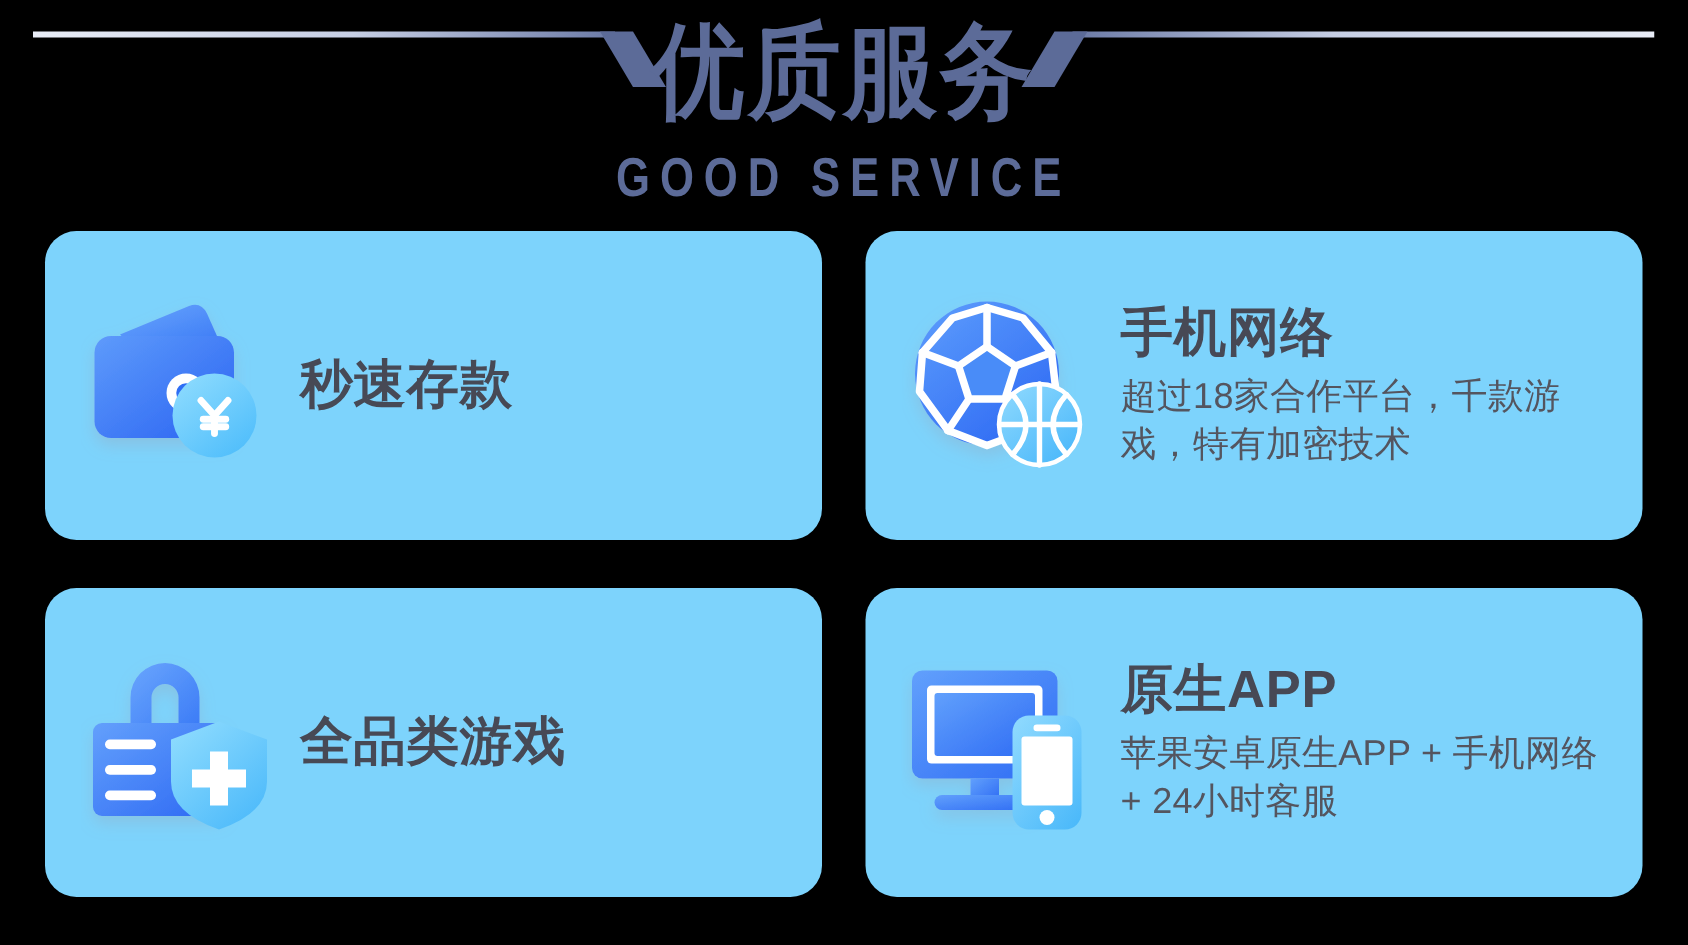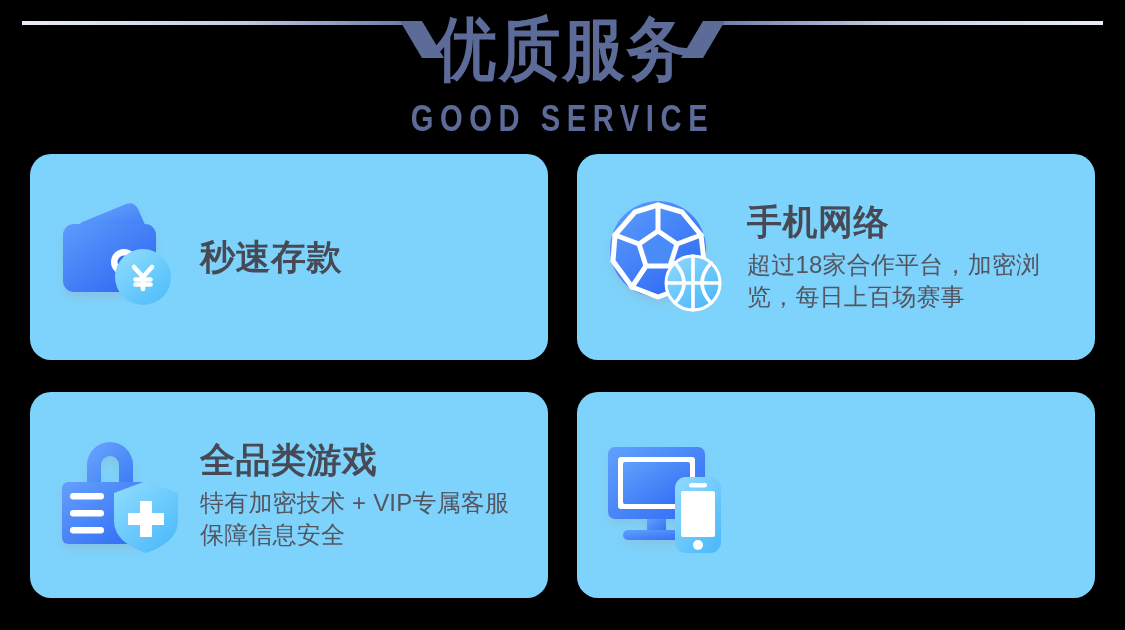--- a/index.html
+++ b/index.html
@@ -194,21 +194,21 @@
             <path d="M92 65 L92 119"></path>
             <path d="M66 92 L118 92"></path>
             <path d="M74 72 Q92 92 74 112"></path>
             <path d="M110 72 Q92 92 110 112"></path>
           </g>
           <circle cx="92" cy="92" r="27" fill="none" stroke="#ffffff" stroke-width="3"></circle>
         </svg>
       </div>
       <div class="card-text">
         <div class="card-title">手机网络</div>
-        <div class="card-sub two-line">超过18家合作平台，加密浏览，每日上百场赛事</div>
+        <div class="card-sub two-line">超过18家合作平台，千款游戏，特有加密技术</div>
       </div>
     </div>
 
     <div class="card">
       <div class="card-icon">
         <svg viewBox="0 0 132 132">
           <defs>
             <linearGradient id="l1" x1="0" y1="0" x2="1" y2="1">
               <stop offset="0" stop-color="#63a0fc"></stop>
                 <stop offset="1" stop-color="#2d68f3"></stop>
@@ -233,21 +233,20 @@
               <rect x="16" y="81" width="34" height="6.5" rx="3.2"></rect>
               <rect x="16" y="98" width="34" height="6.5" rx="3.2"></rect>
             </g>
           </g>
           <path d="M92 52 L124 64 V92 Q124 113 92 124 Q60 113 60 92 V64 Z" fill="url(#l3)"></path>
           <path d="M86 72 h12 v12 h12 v12 h-12 v12 h-12 v-12 h-12 v-12 h12 z" fill="#ffffff"></path>
         </svg>
       </div>
       <div class="card-text">
         <div class="card-title">全品类游戏</div>
-        <div class="card-sub two-line">特有加密技术 + VIP专属客服保障信息安全</div>
       </div>
     </div>
 
     <div class="card">
       <div class="card-icon">
         <svg viewBox="0 0 132 132">
           <defs>
             <linearGradient id="m1" x1="0" y1="0" x2="1" y2="1">
               <stop offset="0" stop-color="#61a0fc"></stop>
                 <stop offset="1" stop-color="#2f6cf4"></stop>
@@ -266,16 +265,20 @@
             <rect x="22" y="33" width="67" height="42" rx="2" fill="url(#m1)"></rect>
             <rect x="46" y="90" width="19" height="15" fill="url(#m1)"></rect>
             <rect x="22" y="101" width="67" height="10" rx="5" fill="url(#m1)"></rect>
           </g>
           <rect x="74" y="48" width="46" height="76" rx="11" fill="url(#m2)"></rect>
           <rect x="80" y="62" width="34" height="46" rx="2" fill="#ffffff"></rect>
           <rect x="88" y="54" width="18" height="4.5" rx="2.2" fill="#ffffff"></rect>
           <circle cx="97" cy="116" r="5" fill="#ffffff"></circle>
         </svg>
       </div>
+      <div class="card-text">
+        <div class="card-title">原生APP</div>
+        <div class="card-sub two-line">苹果安卓原生APP + 手机网络 + 24小时客服</div>
+      </div>
     </div>
 
   </div>
 </div>
 
 </body></html>

